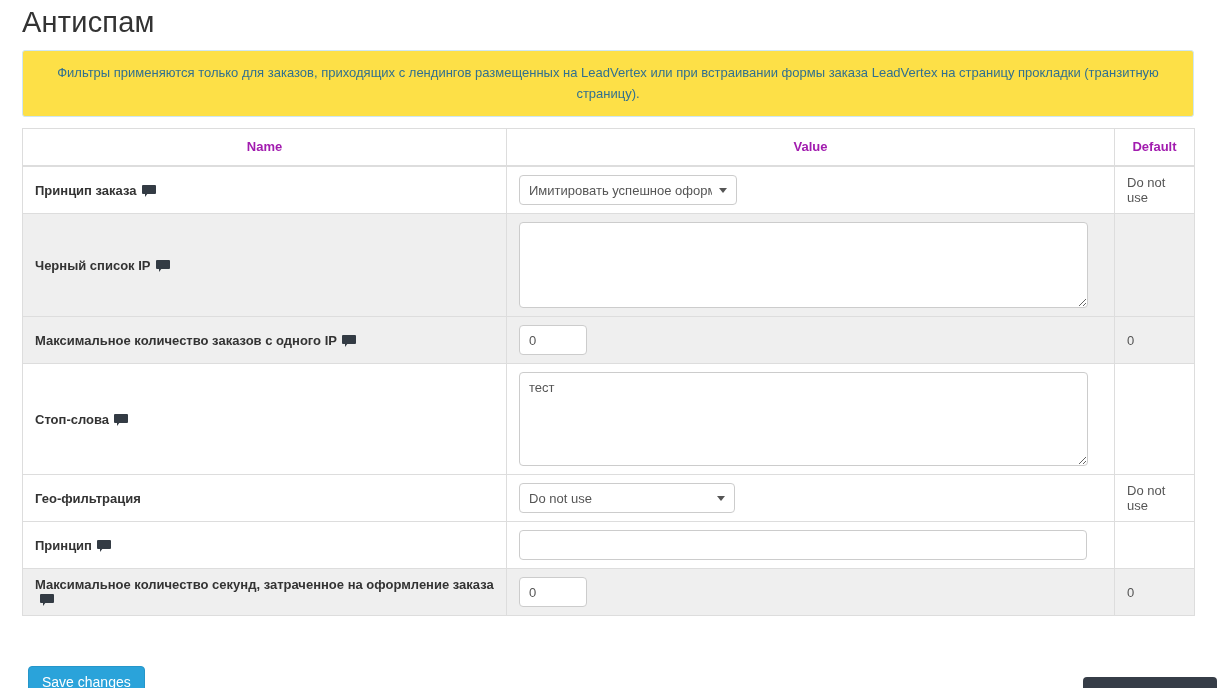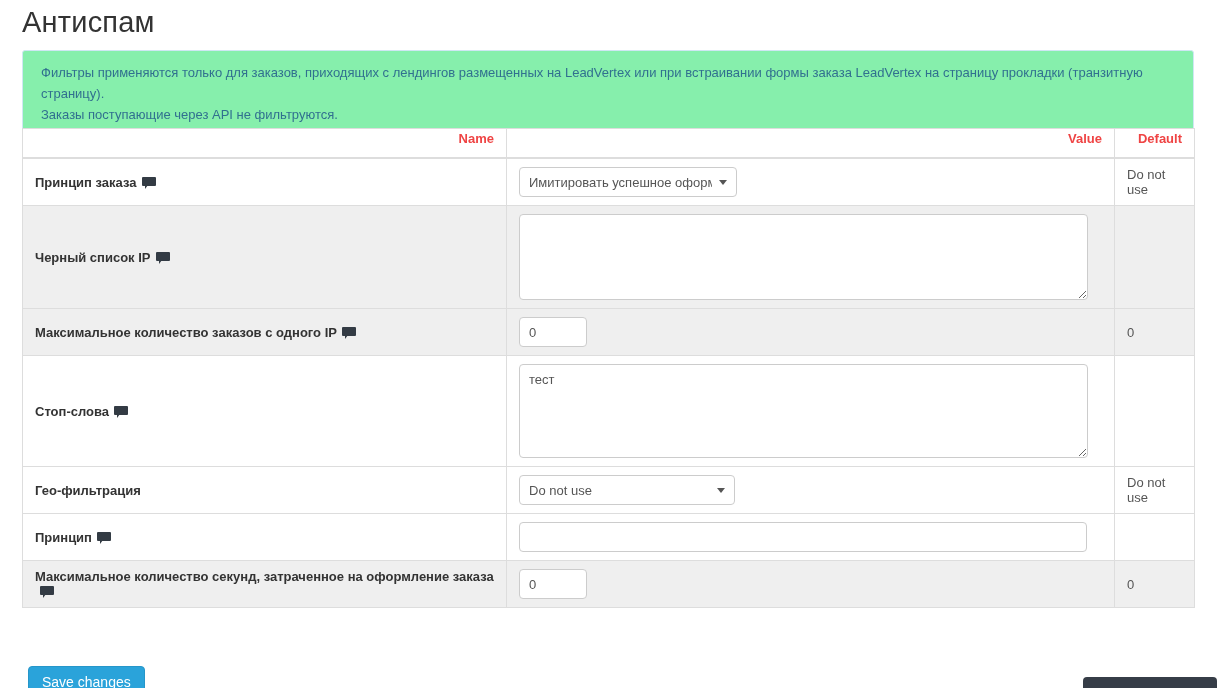--- a/index.html
+++ b/index.html
@@ -37,27 +37,28 @@
     margin: 0;
   }
 
   
   .alert-info {
     position: absolute;
     left: 22px;
     top: 50px;
     width: 1172px;
     box-sizing: border-box;
-    background: #86efac;
+    background: #fde047;
     border: 1px solid #cfe7f3;
     border-radius: 3px;
     padding: 11px 18px 12px 18px;
     color: #31708f;
     font-size: 13px;
     line-height: 21px;
+    text-align: center;
   }
   .alert-info .line { display: block; }
 
   
   .table-wrap {
     position: absolute;
     left: 22px;
     top: 128px;
     width: 1172px;
   }
@@ -70,24 +71,24 @@
   table.settings th,
   table.settings td {
     border: 1px solid #dddddd;
     vertical-align: middle;
     padding: 8px 12px;
     box-sizing: border-box;
   }
   table.settings thead th {
     background: #ffffff;
     font-weight: bold;
-    color: #ef4444;
-    text-align: right;
-    font-size: 13px;
-    padding-top: 2px;
+    color: #a21caf;
+    text-align: center;
+    font-size: 13px;
+    padding-top: 10px;
     padding-bottom: 11px;
     border-bottom: 2px solid #dddddd;
   }
   col.col-name   { width: 484px; }
   col.col-value  { width: 608px; }
   col.col-default{ width: 80px; }
 
   tr.striped > td { background: #efefef; }
   tr.plain > td   { background: #ffffff; }
 
@@ -224,21 +225,20 @@
 </style>
 </head>
 <body>
 
 <div class="page">
 
   <h1 class="page-title">Антиспам</h1>
 
   <div class="alert-info">
     <span class="line">Фильтры применяются только для заказов, приходящих с лендингов размещенных на LeadVertex или при встраивании формы заказа LeadVertex на страницу прокладки (транзитную страницу).</span>
-    <span class="line">Заказы поступающие через API не фильтруются.</span>
   </div>
 
   <div class="table-wrap">
     <table class="settings">
       <colgroup>
         <col class="col-name">
         <col class="col-value">
         <col class="col-default">
       </colgroup>
       <thead>

